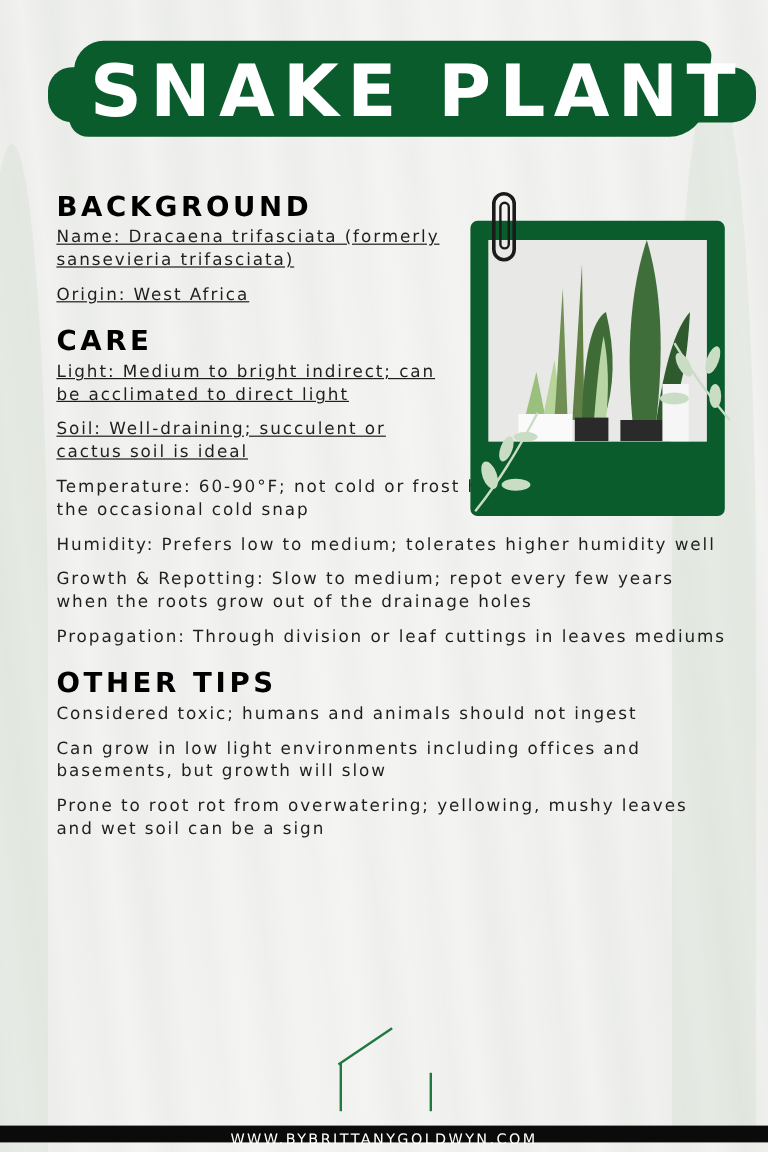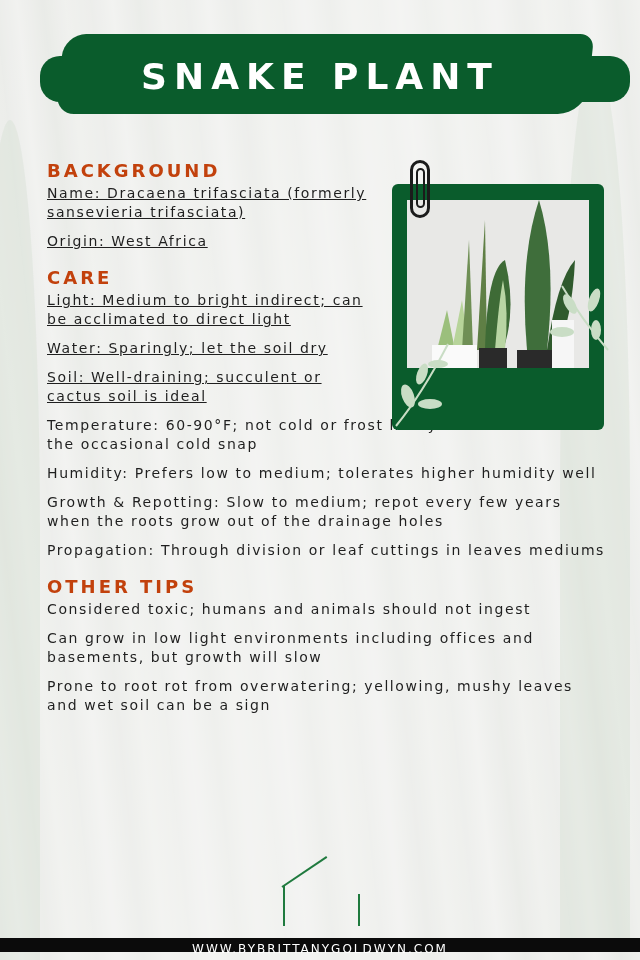--- a/index.html
+++ b/index.html
@@ -6,23 +6,23 @@
   body{width:640px;height:960px;overflow:hidden;position:relative;font-family:"DejaVu Sans",sans-serif;
     background:
       linear-gradient(100deg, rgba(255,255,255,0) 0%, rgba(255,255,255,0.5) 50%, rgba(255,255,255,0) 100%),
       repeating-linear-gradient(84deg, #e4e7e3 0px, #f2f3f1 22px, #dfe3dd 48px, #eef0ec 70px, #e6e9e4 95px),
       #eceeea;}
   .bgwash{position:absolute;inset:0;background:rgba(240,241,239,0.55);}
   .leaf{position:absolute;border-radius:50% 50% 0 0;background:rgba(210,220,205,0.35);}
   #title-band{position:absolute;left:20px;top:26px;width:600px;height:98px;}
   .brush{position:absolute;left:40px;top:8px;width:530px;height:80px;background:#0a5c2c;border-radius:22px 14px 28px 18px;transform:skewX(-6deg);}
   .brush2{position:absolute;left:20px;top:30px;width:590px;height:46px;background:#0a5c2c;border-radius:20px;}
-  .title{position:absolute;left:0;right:0;top:24px;text-align:center;color:#fff;font-family:"DejaVu Sans",sans-serif;font-weight:bold;font-size:36px;letter-spacing:7px;line-height:54px;}
+  .title{position:absolute;left:0;right:0;top:24px;text-align:right;color:#fff;font-family:"DejaVu Sans",sans-serif;font-weight:bold;font-size:60px;letter-spacing:7px;line-height:54px;}
   .content{position:absolute;left:47px;top:160px;width:560px;}
-  .h{color:#c2410c;font-weight:bold;font-size:18px;letter-spacing:3px;margin:0 0 3px 0;font-family:"DejaVu Sans",sans-serif;}
+  .h{color:#000000;font-weight:bold;font-size:23px;letter-spacing:3px;margin:0 0 3px 0;font-family:"DejaVu Sans",sans-serif;}
   .p{color:#1f1f1f;font-size:14px;letter-spacing:1.6px;line-height:19px;margin:0 0 10px 0;}
   .narrow{width:330px;text-decoration:underline;}
   #photo-frame{position:absolute;left:392px;top:184px;width:212px;height:246px;background:#0a5c2c;border-radius:6px;}
   .photo{position:absolute;left:15px;top:16px;width:182px;height:168px;background:#e9e9e7;overflow:hidden;}
   .clip{position:absolute;left:410px;top:160px;width:20px;height:58px;border:3px solid #1b1b1b;border-radius:10px;box-sizing:border-box;}
   .clip-in{position:absolute;left:416px;top:168px;width:9px;height:40px;border:2px solid #1b1b1b;border-radius:6px;box-sizing:border-box;}
   #footer{position:absolute;left:0;top:938px;width:640px;height:14px;background:#0b0b0b;color:#fff;font-size:12px;letter-spacing:2px;text-align:center;line-height:22px;}
   #logo{position:absolute;left:282px;top:862px;width:78px;height:66px;}
   .logo-roof{position:absolute;left:0;top:24px;width:54px;height:2px;background:#1f7a3e;transform:rotate(-34deg);transform-origin:left center;}
   .logo-l{position:absolute;left:1px;top:24px;width:2px;height:40px;background:#1f7a3e;}
@@ -42,21 +42,20 @@
   <div class="title">SNAKE PLANT</div>
 </div>
 
 <div class="content">
   <div class="h">BACKGROUND</div>
   <div class="p narrow">Name: Dracaena trifasciata (formerly sansevieria trifasciata)</div>
   <div class="p narrow" style="margin-bottom:16px;">Origin: West Africa</div>
 
   <div class="h">CARE</div>
   <div class="p narrow">Light: Medium to bright indirect; can be acclimated to direct light</div>
-  <div class="p narrow">Water: Sparingly; let the soil dry</div>
   <div class="p narrow">Soil: Well-draining; succulent or cactus soil is ideal</div>
   <div class="p">Temperature: 60-90°F; not cold or frost hardy but can withstand the occasional cold snap</div>
   <div class="p">Humidity: Prefers low to medium; tolerates higher humidity well</div>
   <div class="p">Growth &amp; Repotting: Slow to medium; repot every few years when the roots grow out of the drainage holes</div>
   <div class="p" style="margin-bottom:16px;">Propagation: Through division or leaf cuttings in leaves mediums</div>
 
   <div class="h">OTHER TIPS</div>
   <div class="p">Considered toxic; humans and animals should not ingest</div>
   <div class="p">Can grow in low light environments including offices and basements, but growth will slow</div>
   <div class="p">Prone to root rot from overwatering; yellowing, mushy leaves and wet soil can be a sign</div>

